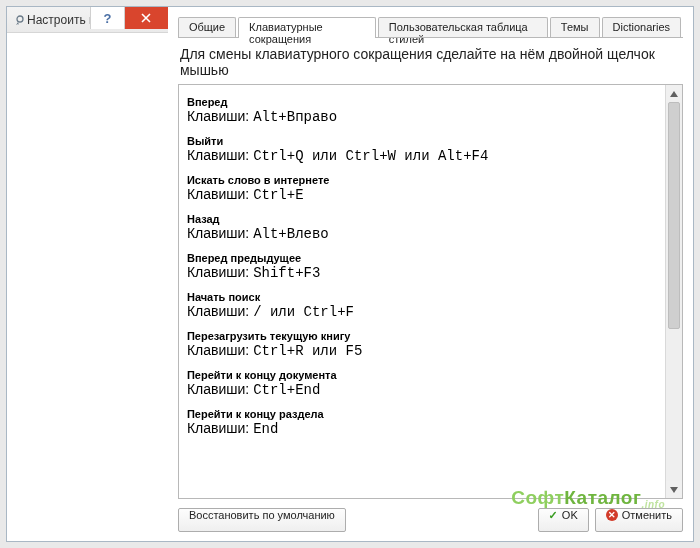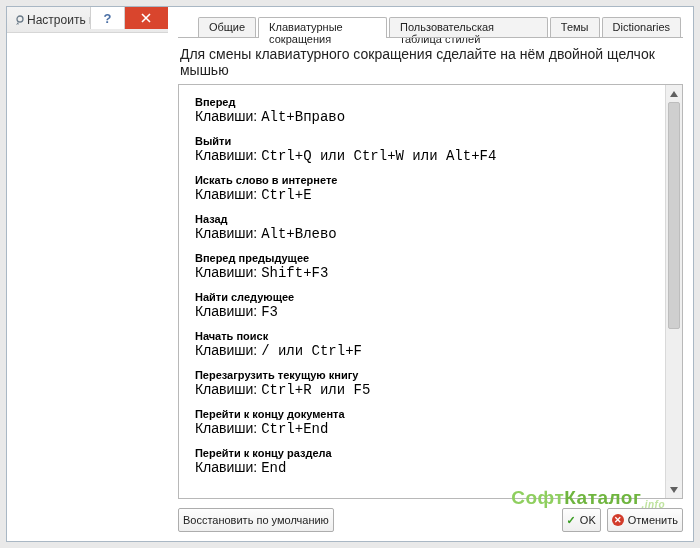--- a/index.html
+++ b/index.html
@@ -10,42 +10,42 @@
   .titlebar { height: 26px; background: linear-gradient(#f3f3f3,#eaeaea); display: flex; align-items: center; position: relative; border-bottom: 1px solid #d6d6d6; }
   .title-icon { width: 14px; height: 14px; margin-left: 6px; display:flex; align-items:center; justify-content:center; color:#6a7a88; }
   .title-text { flex: 1; text-align: center; font-size: 12px; color: #333; }
   .title-buttons { position: absolute; right: 0; top: 0; height: 22px; display: flex; }
   .title-btn { width: 34px; height: 22px; display: flex; align-items: center; justify-content: center; border-left: 1px solid #d0d0d0; background:#fff; }
   .title-help { color:#4a6fa5; font-weight:bold; font-size:13px; }
   .title-close { background:#d9452d; color:#fff; width:44px; }
 
   .body { flex:1; padding: 8px 10px 6px 10px; display:flex; flex-direction:column; }
 
-  .tab-row { display:flex; align-items:flex-end; height:22px;margin-left:20px; }
+  .tab-row { display:flex; align-items:flex-end; height:22px; }
   .tab { height:21px; padding: 3px 10px 0 10px; border:1px solid #b8b8b8; border-bottom:none; background:#f3f3f3; margin-right:2px; font-size:11px; color:#222; border-top-left-radius:2px; border-top-right-radius:2px; position:relative; top:1px; }
   .tab.active { background:#fff; z-index:2; }
   .tab-underline { border-top:1px solid #b8b8b8; position:relative; top:0; }
 
   .instruction { font-size:14px; color:#222; margin:8px 2px 6px 2px; }
 
   .list-frame { flex:1; border:1px solid #b8b8b8; position:relative; display:flex; background:#fff; min-height:0; }
   .list-content { flex:1; overflow:hidden; padding:4px 8px 4px 8px; }
   .scrollbar { width:17px; background:#efefef; border-left:1px solid #d9d9d9; display:flex; flex-direction:column; }
   .scroll-btn { height:17px; background:#f0f0f0; display:flex; align-items:center; justify-content:center; color:#606060; }
   .scroll-track { flex:1; background:#efefef; position:relative; }
   .scroll-thumb { position:absolute; left:2px; right:2px; top:0; height:60%; background:#cfcfcf; border:1px solid #bdbdbd; border-radius:2px; }
 
-  .shortcut-item { margin:7px 0 10px 8px; }
+  .shortcut-item { margin:7px 0 10px 0; }
   .shortcut-name { font-weight:bold; font-size:11px; color:#000; }
   .shortcut-keys { font-size:14px; color:#000; }
   .kw-label { font-family:inherit; }
   .kw-value { font-family: Consolas, "Courier New", monospace; }
 
   .footer { height:30px; margin-top:6px; display:flex; align-items:center; gap:6px; }
-  .btn { height:24px; padding:0 4px; border:1px solid #adadad; background:linear-gradient(#fdfdfd,#efefef); border-radius:2px; font-size:11px; display:flex; align-items:center; gap:4px; color:#222; }
+  .btn { height:24px; padding:0 10px; border:1px solid #adadad; background:linear-gradient(#fdfdfd,#efefef); border-radius:2px; font-size:11px; display:flex; gap:4px; color:#222; }
   .btn .ok-icon { color:#3a9d23; font-weight:bold; }
   .btn .cancel-icon { width:12px; height:12px; background:#d23b2a; border-radius:50%; color:#fff; display:flex; align-items:center; justify-content:center; font-size:9px; font-weight:bold; }
   .spacer { flex:1; }
 
   .watermark { position:absolute; right:28px; bottom:32px; font-size:19px; font-weight:600; letter-spacing:0.5px; pointer-events:none; }
   .watermark .s1 { color:#8fcf5f; }
   .watermark .s2 { color:#6fb53f; }
   .watermark .s3 { color:#bfe39f; font-size:10px; font-style:italic; position:relative; top:4px; }
 </style>
 </head>
@@ -100,24 +100,20 @@
             </div>
             <div class="shortcut-item">
               <div class="shortcut-name">Назад</div>
               <div class="shortcut-keys"><span class="kw-label">Клавиши: </span><span class="kw-value">Alt+Влево</span></div>
             </div>
             <div class="shortcut-item">
               <div class="shortcut-name">Вперед предыдущее</div>
               <div class="shortcut-keys"><span class="kw-label">Клавиши: </span><span class="kw-value">Shift+F3</span></div>
             </div>
             <div class="shortcut-item">
-              <div class="shortcut-name">Найти следующее</div>
-              <div class="shortcut-keys"><span class="kw-label">Клавиши: </span><span class="kw-value">F3</span></div>
-            </div>
-            <div class="shortcut-item">
               <div class="shortcut-name">Начать поиск</div>
               <div class="shortcut-keys"><span class="kw-label">Клавиши: </span><span class="kw-value">/ или Ctrl+F</span></div>
             </div>
             <div class="shortcut-item">
               <div class="shortcut-name">Перезагрузить текущую книгу</div>
               <div class="shortcut-keys"><span class="kw-label">Клавиши: </span><span class="kw-value">Ctrl+R или F5</span></div>
             </div>
             <div class="shortcut-item">
               <div class="shortcut-name">Перейти к концу документа</div>
               <div class="shortcut-keys"><span class="kw-label">Клавиши: </span><span class="kw-value">Ctrl+End</span></div>

